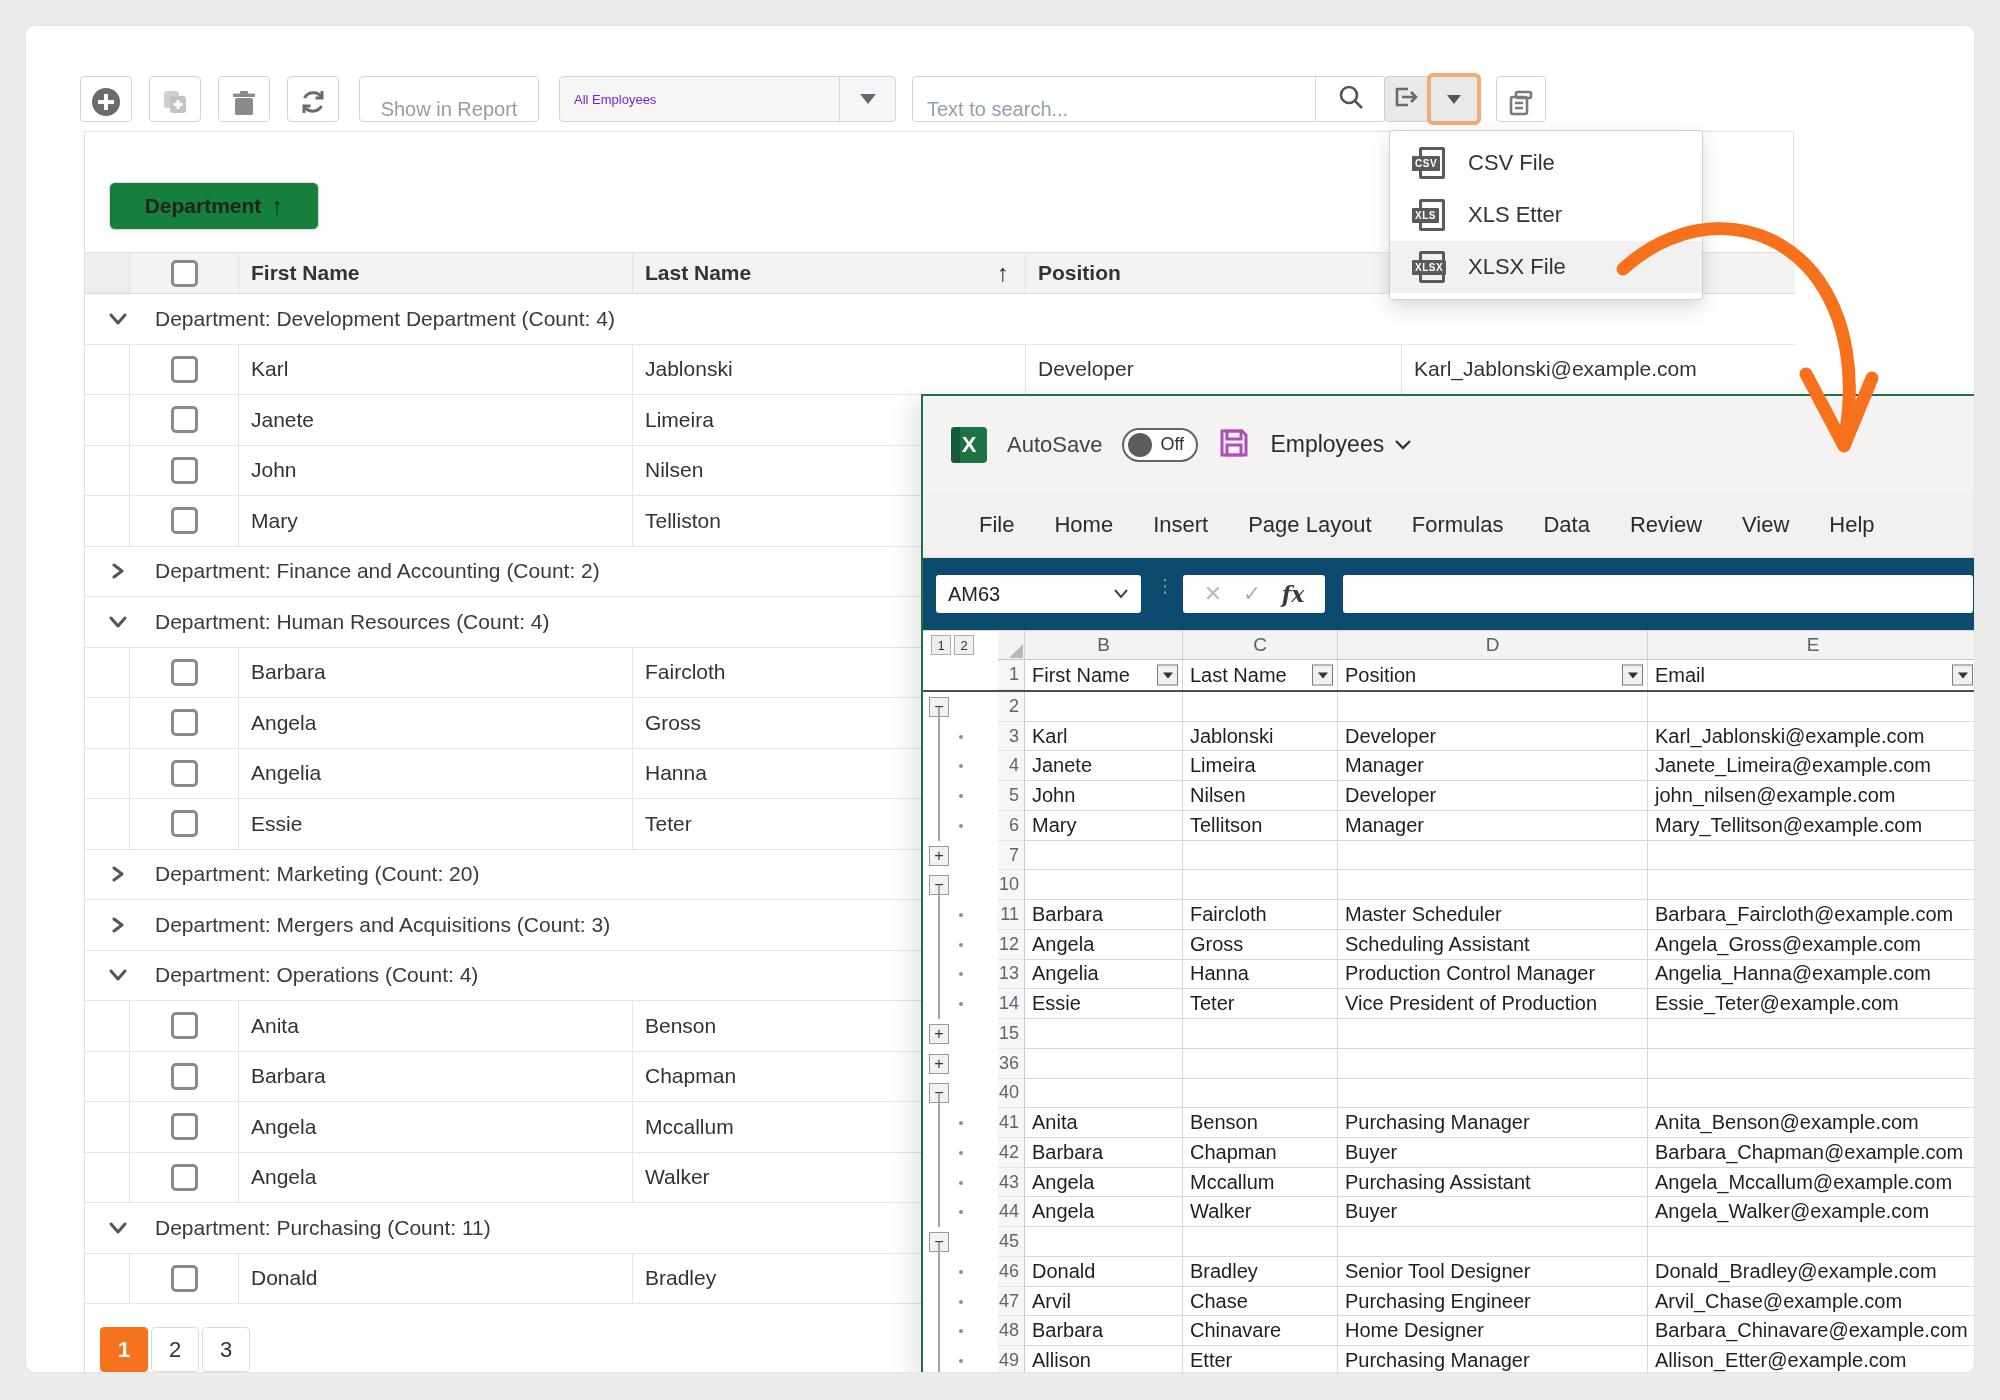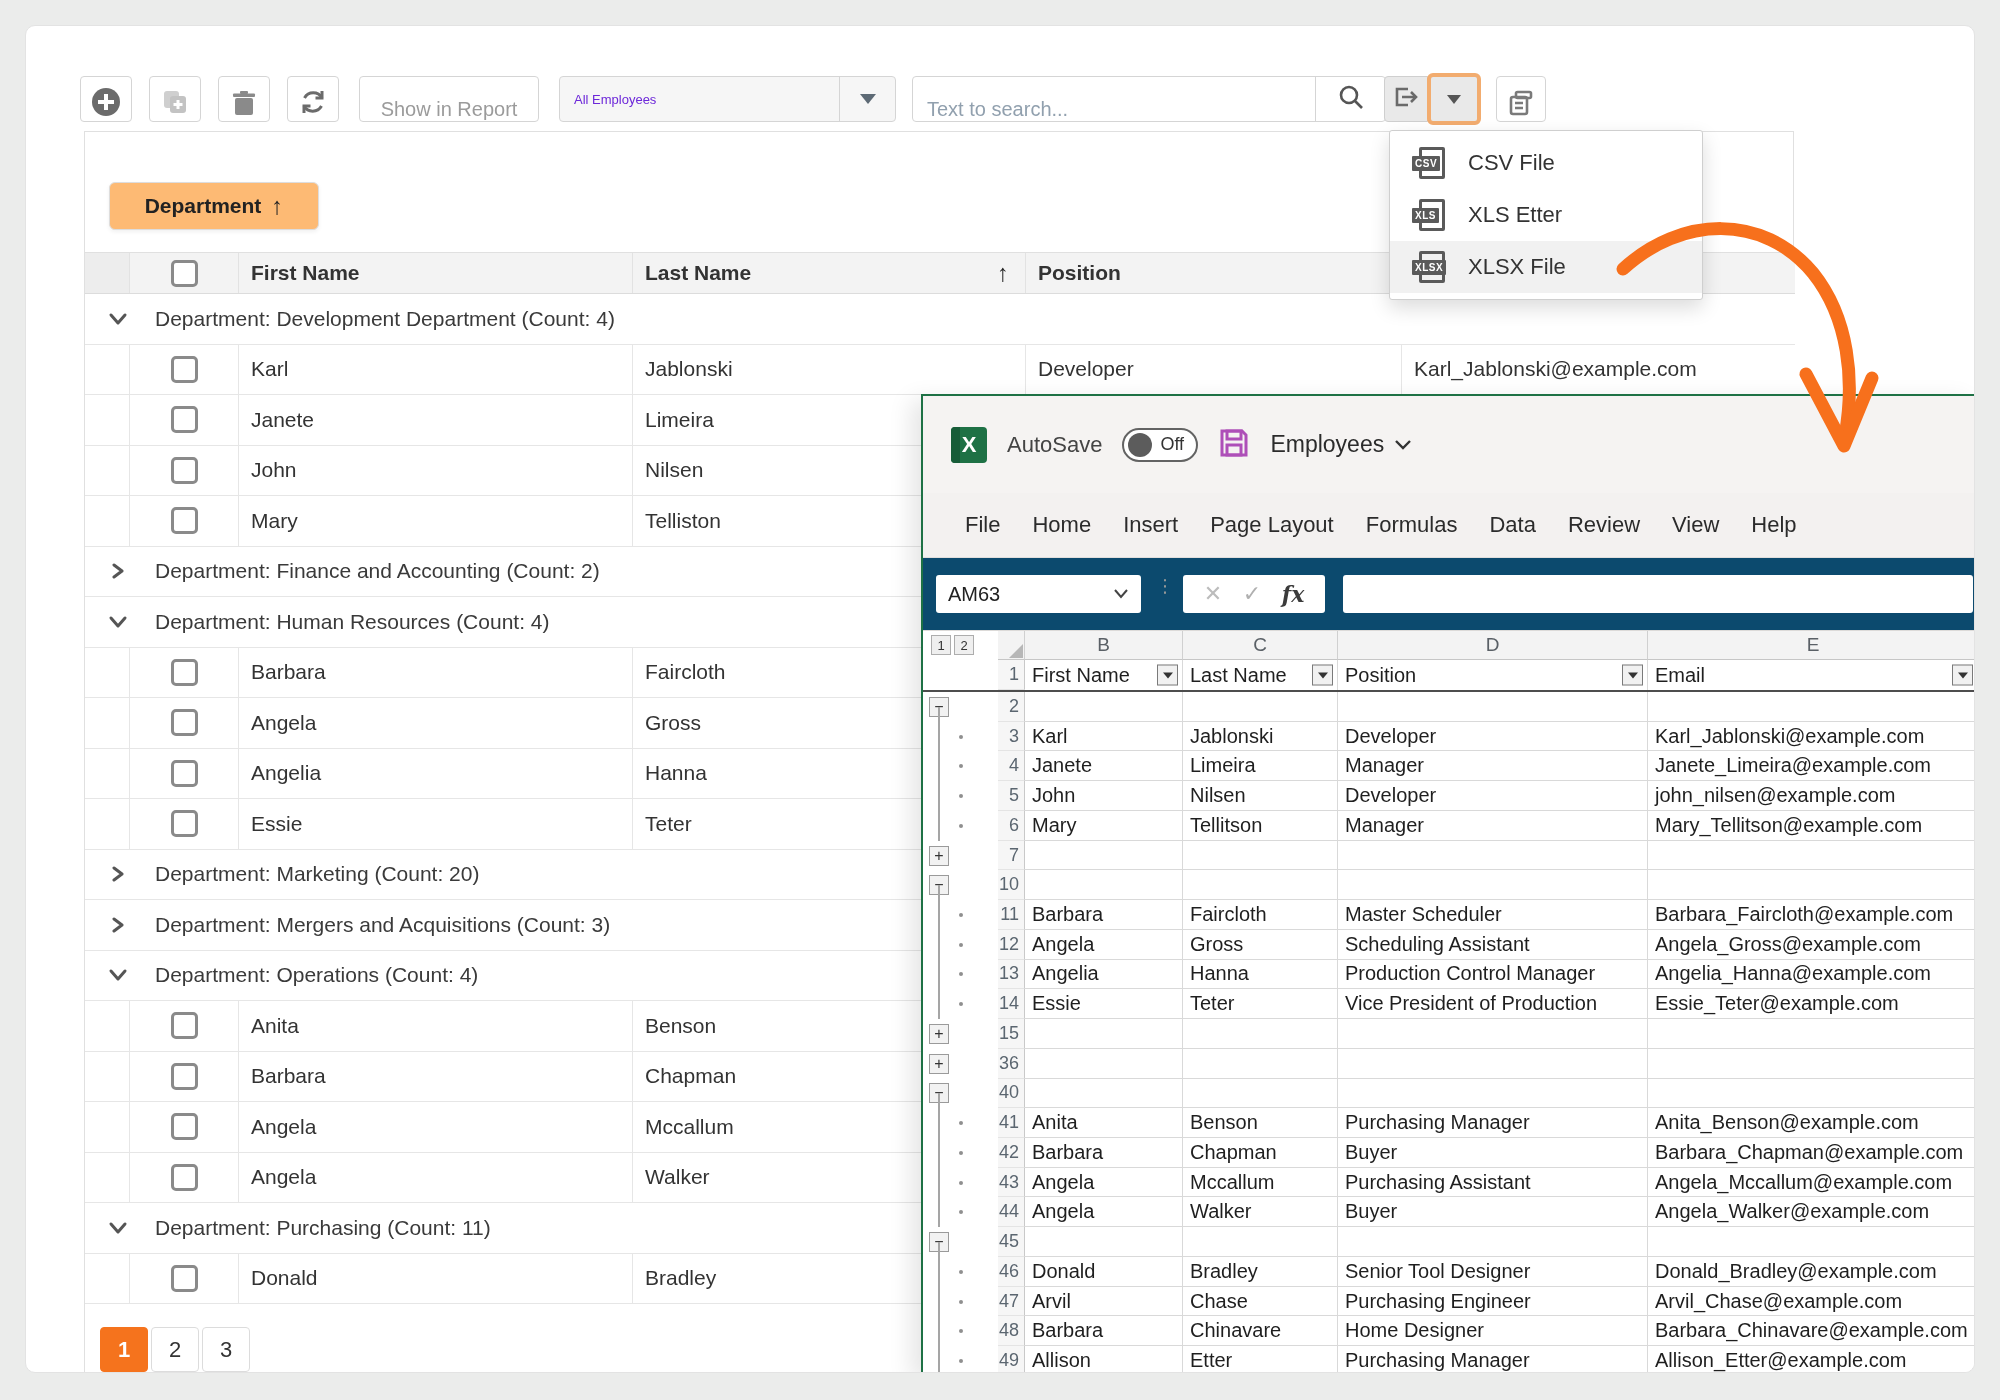--- a/index.html
+++ b/index.html
@@ -36,21 +36,21 @@
   .menu-item { height:52px; display:flex; align-items:center; padding-left:24px; gap:20px; font-size:22px; color:#333; }
   .menu-item.active { background:#f1f1f1; }
   .file-icon { position:relative; width:34px; height:34px; }
   .file-icon .page { position:absolute; left:5px; top:1px; width:26px; height:32px; border:3px solid #5a5a5a; border-radius:2px; }
   .file-badge { position:absolute; left:-2px; top:10px; background:#5a5a5a; color:#fff; font-size:10px; font-weight:bold;
                 padding:2px 3px; border-radius:1px; letter-spacing:.5px; }
 
   
   .grid { position:absolute; left:58px; top:105px; width:1710px; height:1243px; background:#fff;
           border:1px solid #e0e0e0; border-bottom:none; z-index:1; }
-  .group-chip { position:absolute; left:24px; top:50px; width:210px; height:48px; background:#fdba74;
+  .group-chip { position:absolute; left:24px; top:50px; width:210px; height:48px; background:#15803d;
                 border:1px solid #ddd; border-radius:6px; box-shadow:0 2px 4px rgba(0,0,0,.06);
                 display:flex; align-items:center; justify-content:center; gap:10px; font-size:21px; font-weight:bold; color:#222; }
   .grid-header { position:absolute; left:0; top:120px; width:1710px; height:42px; background:#f3f3f3;
                  border-top:1px solid #e0e0e0; border-bottom:1px solid #dcdcdc; display:flex; }
   .gh-cell { height:100%; display:flex; align-items:center; font-size:21px; font-weight:bold; color:#333;
              border-right:1px solid #e2e2e2; padding-left:12px; }
   .gh-indent { width:45px; padding:0; background:#ededed; }
   .gh-cb { width:109px; justify-content:center; padding:0; }
   .gh-first { width:394px; } .gh-last { width:393px; justify-content:space-between; padding-right:16px; }
   .gh-pos { width:376px; } .gh-email { width:393px; border-right:none; }
@@ -77,21 +77,21 @@
   .xl-logo { position:relative; width:36px; height:36px; background:#1E7145; border-radius:4px;
              display:flex; align-items:center; justify-content:center; color:#fff; font-weight:bold; font-size:22px; }
   .xl-logo::before { content:""; position:absolute; left:0; top:0; width:9px; height:100%; background:#175c38; border-radius:4px 0 0 4px; }
   .autosave-lbl { font-size:22px; color:#444; }
   .toggle { width:76px; height:34px; border:2px solid #636363; border-radius:18px; background:#fff;
             display:flex; align-items:center; padding:0 8px 0 4px; gap:8px; }
   .knob { width:24px; height:24px; border-radius:50%; background:#5c5c5c; }
   .toggle .state { font-size:18px; color:#333; }
   .wb-title { font-size:23px; color:#2b2b2b; display:flex; align-items:center; gap:10px; }
   .x-menu { position:absolute; left:0; top:97px; width:100%; height:65px; background:#f3f1f0;
-            border-bottom:1px solid #e1dfdd; display:flex; align-items:center; padding-left:42px; gap:32px; }
+            border-bottom:1px solid #e1dfdd; display:flex; align-items:center; padding-left:56px; gap:40px; }
   .x-menu span { font-size:22px; color:#2b2b2b; white-space:nowrap; }
   .x-formula { position:absolute; left:0; top:162px; width:100%; height:73px; background:#0c4a6e;
                border-bottom:1px solid #dcdad8; }
   .name-box { position:absolute; left:13px; top:17px; width:205px; height:38px; background:#fff; border-radius:3px;
               display:flex; align-items:center; font-size:20px; color:#222; padding-left:12px; }
   .name-box .nb-chev { margin-left:auto; margin-right:12px; color:#444; font-size:16px; }
   .fx-group { position:absolute; left:260px; top:17px; width:142px; height:38px; background:#fff; border-radius:3px;
               display:flex; align-items:center; justify-content:space-evenly; }
   .fx-x { color:#bcbcbc; font-size:22px; } .fx-ok { color:#b0b0b0; font-size:22px; }
   .fx-fx { font-family:"DejaVu Serif", serif; font-style:italic; font-weight:bold; font-size:22px; color:#3b3b3b; }

